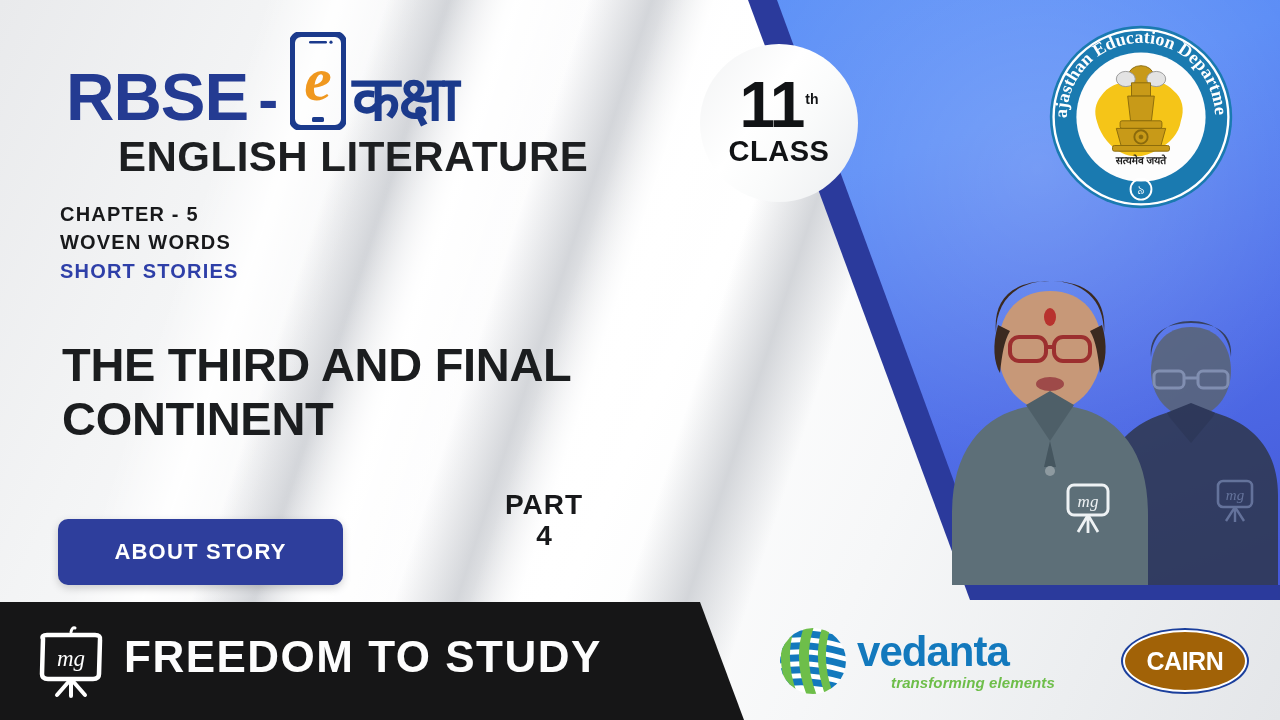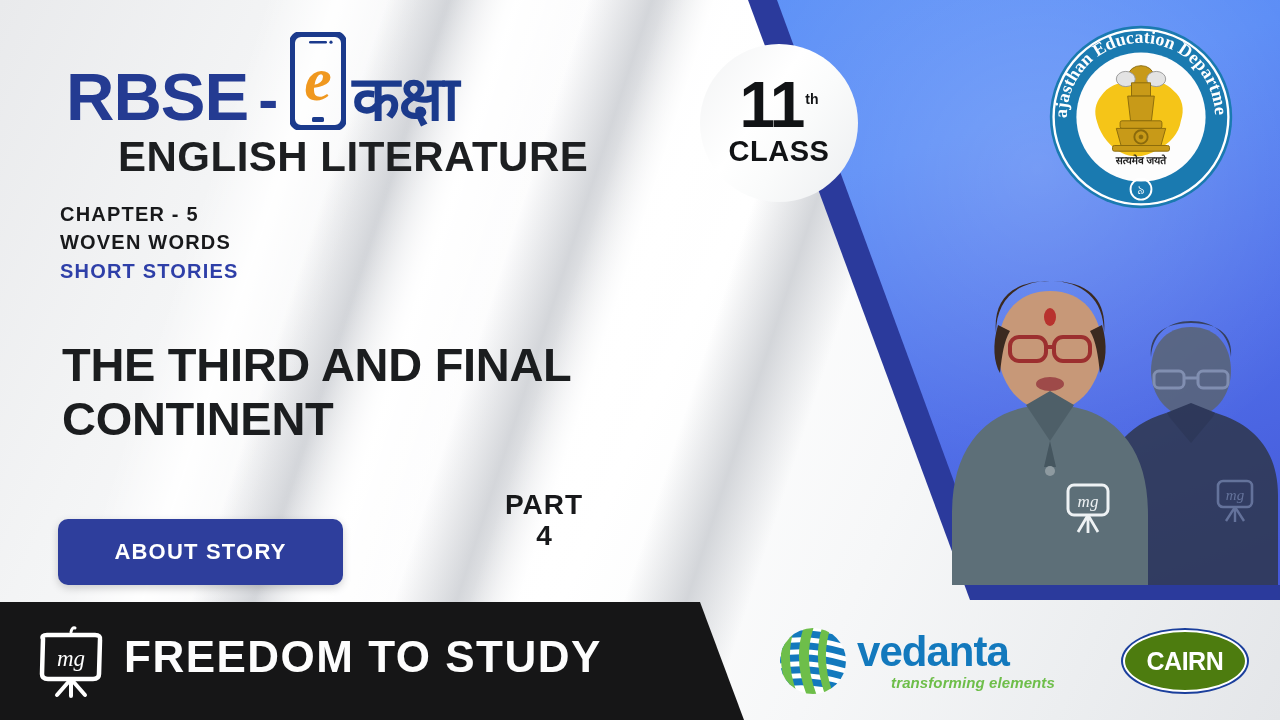--- a/index.html
+++ b/index.html
@@ -142,21 +142,21 @@
   .vedanta-wrap{ display:flex; align-items:center; gap:8px; }
   .vedanta-text-wrap{ display:flex; flex-direction:column; align-items:flex-start; }
   .vedanta-word{
     font-size:42px; font-weight:bold; color:#1379bd; letter-spacing:-1px; line-height:.98;
   }
   .vedanta-tag{
     font-size:15px; font-weight:bold; color:#6ebe4a; letter-spacing:.1px; margin-top:1px; margin-left:34px;font-style:italic;
   }
   .cairn-logo{
     width:124px; height:62px; border-radius:50%;
-    background:#4d7c0f; border:2px solid #ffffff;
+    background:#a16207; border:2px solid #ffffff;
     box-shadow:0 0 0 2px #1b3f9c;
     display:flex; align-items:center; justify-content:center;
   }
   .cairn-word{
     color:#ffffff; font-size:25px; font-weight:bold; letter-spacing:-.5px;
     transform:scaleY(1.05);
   }
 </style>
 </head>
 <body>

